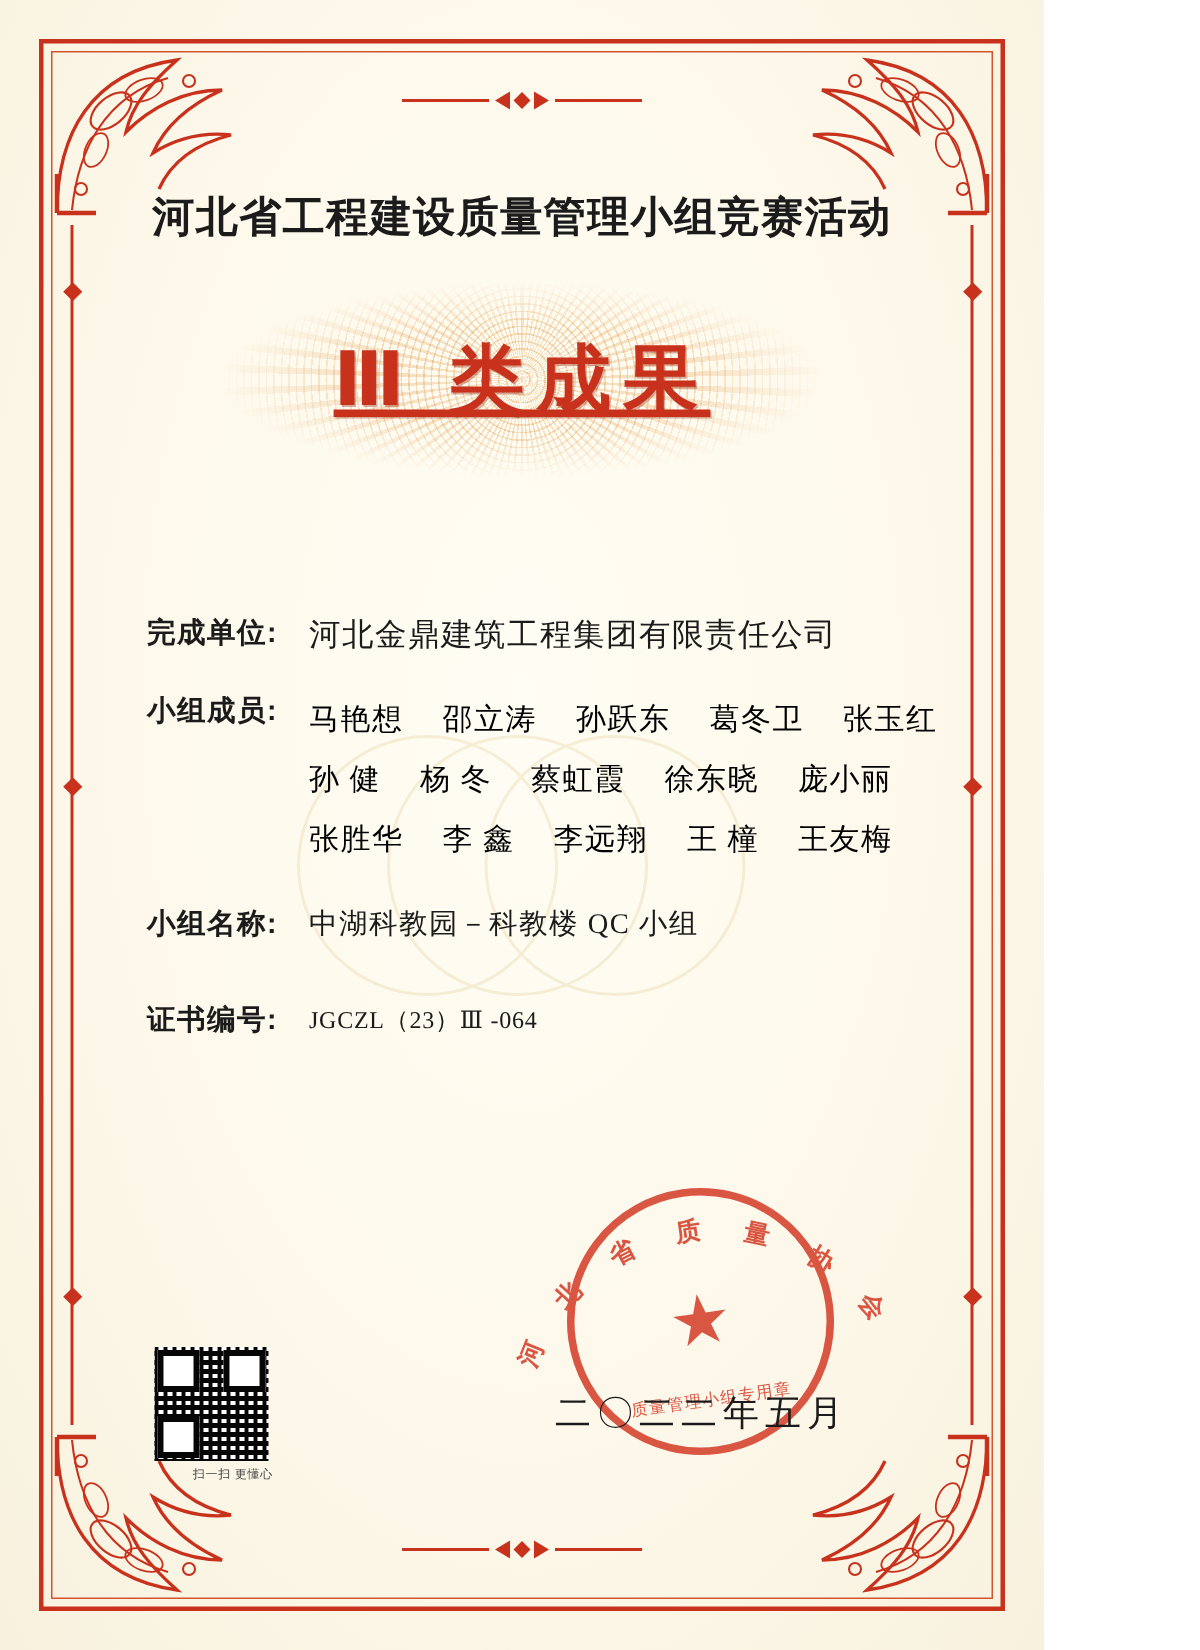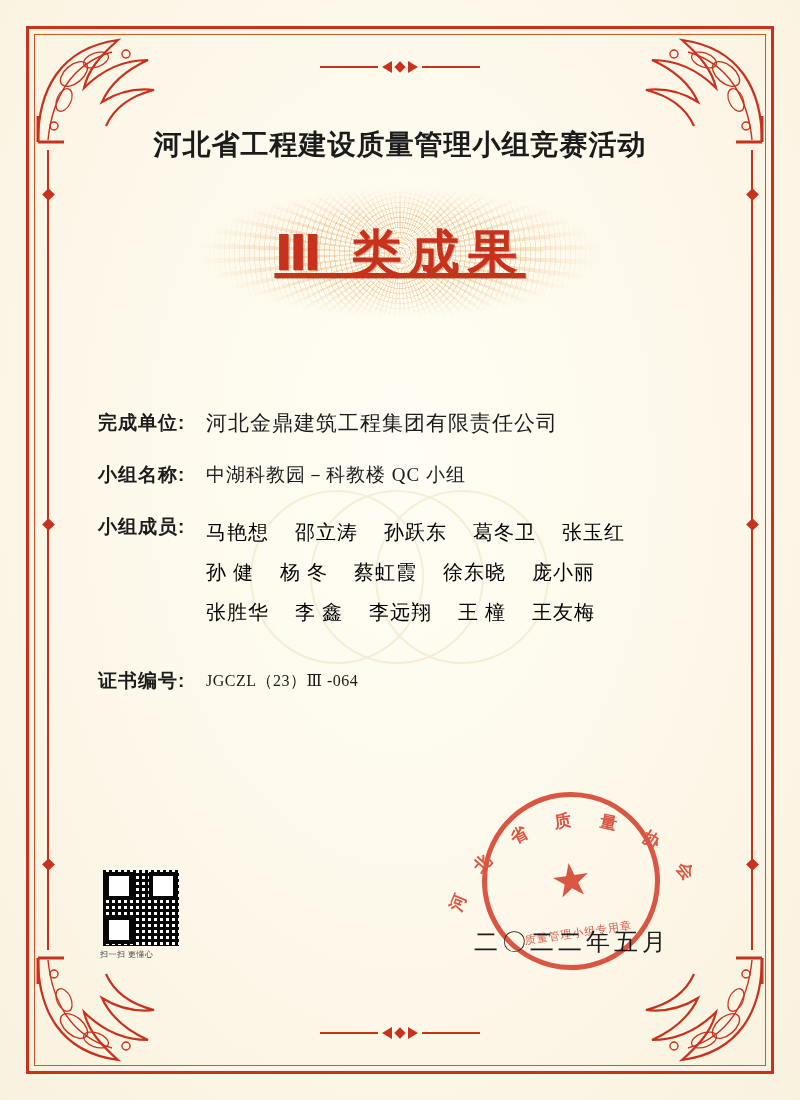--- a/index.html
+++ b/index.html
@@ -9,21 +9,21 @@
   }
   body {
     width: 800px;
     height: 1100px;
     font-family: "Liberation Serif", "DejaVu Serif", serif;
     overflow: hidden;
   }
 
   .certificate {
     position: relative;
-    width: 800px;
+    width: 696px;
     height: 1100px;
     background:
       radial-gradient(ellipse at 50% 42%, #fffdf4 0%, #fdf8ea 55%, #f8f1de 100%);
     box-sizing: border-box;
     overflow: hidden;
   }
 
   
   .frame-outer {
     position: absolute;
@@ -222,23 +222,23 @@
     position: absolute;
     left: 70px;
     right: 70px;
     bottom: 100px;
     height: 180px;
   }
 
   .qr-wrap {
     position: absolute;
     left: 30px;
-    bottom: 40px;
+    bottom: 12px;
     width: 82px;
-    text-align: left;
+    text-align: right;
   }
   .qr {
     width: 76px;
     height: 76px;
     margin: 0 auto;
     background-color: #fff;
     background-image:
       repeating-linear-gradient(90deg, #111 0 3px, transparent 3px 6px),
       repeating-linear-gradient(0deg, #111 0 3px, transparent 3px 6px);
     background-size: 6px 6px, 6px 6px;
@@ -424,25 +424,20 @@
       <div class="guil"></div>
       <div class="grade">Ⅲ 类成果</div>
     </div>
 
 
     <div class="fields">
 
       <div class="field-row">
         <div class="field-label">完成单位:</div>
         <div class="field-value">河北金鼎建筑工程集团有限责任公司</div>
-      </div>
-
-      <div class="field-row">
-        <div class="field-label">小组名称:</div>
-        <div class="field-value small">中湖科教园－科教楼 QC 小组</div>
       </div>
 
       <div class="field-row members">
         <div class="field-label">小组成员:</div>
         <div>
           <div class="member-line">
             <span>马艳想</span>
             <span>邵立涛</span>
             <span>孙跃东</span>
             <span>葛冬卫</span>
@@ -458,20 +453,25 @@
           <div class="member-line">
             <span>张胜华</span>
             <span>李 鑫</span>
             <span>李远翔</span>
             <span>王 橦</span>
             <span>王友梅</span>
           </div>
         </div>
       </div>
 
+      <div class="field-row">
+        <div class="field-label">小组名称:</div>
+        <div class="field-value small">中湖科教园－科教楼 QC 小组</div>
+      </div>
+
       <div class="field-row cert-no-row">
         <div class="field-label">证书编号:</div>
         <div class="field-value">JGCZL（23）Ⅲ -064</div>
       </div>
 
     </div>
   </div>
 
   <div class="bottom">
 

